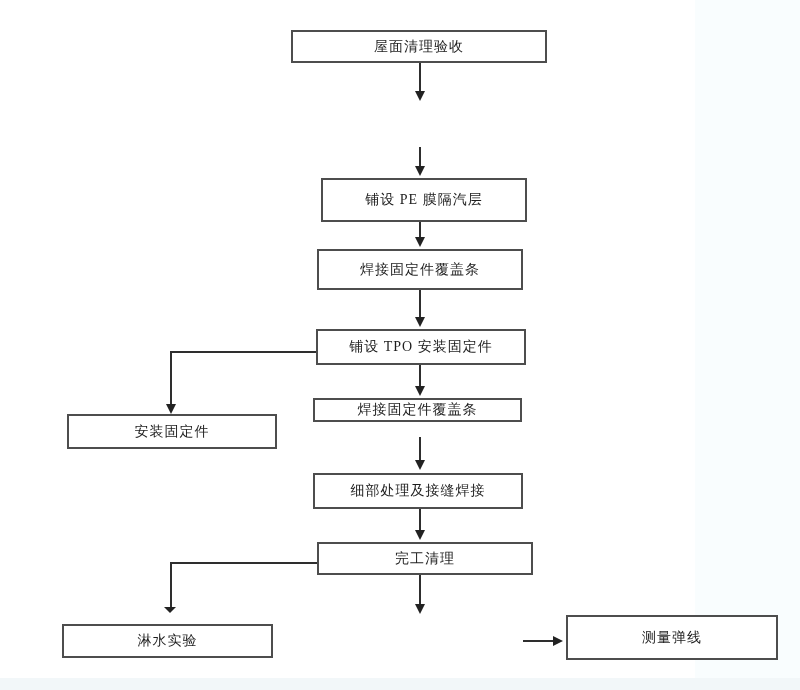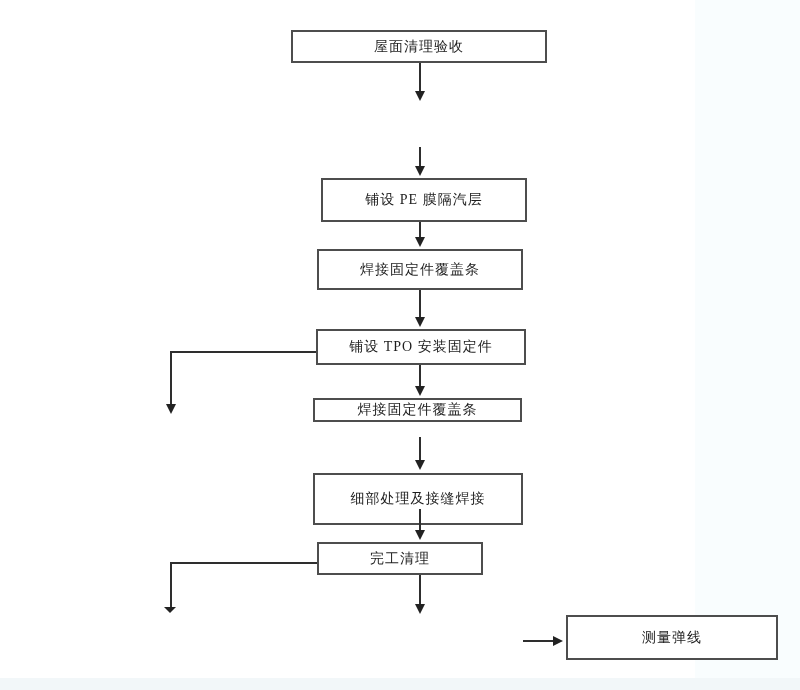--- a/index.html
+++ b/index.html
@@ -99,30 +99,36 @@
   </div>
 
   <div class="node" style="left:316px;top:329px;width:210px;height:36px">
     <span class="label">铺设 TPO 安装固定件</span>
   </div>
 
   <div class="node" style="left:313px;top:398px;width:209px;height:24px">
     <span class="label">焊接固定件覆盖条</span>
   </div>
 
-  <div class="node" style="left:313px;top:473px;width:210px;height:52px">
+  <div class="node" style="left:313px;top:473px;width:210px;height:36px">
     <span class="label">细部处理及接缝焊接</span>
   </div>
 
-  <div class="node" style="left:317px;top:542px;width:166px;height:33px">
+  <div class="node" style="left:317px;top:542px;width:216px;height:33px">
     <span class="label">完工清理</span>
   </div>
 
 
+  <div class="node" style="left:67px;top:414px;width:210px;height:35px">
+    <span class="label">安装固定件</span>
+  </div>
 
+  <div class="node" style="left:62px;top:624px;width:211px;height:34px">
+    <span class="label">淋水实验</span>
+  </div>
 
   <div class="node" style="left:566px;top:615px;width:212px;height:45px">
     <span class="label">测量弹线</span>
   </div>
 
   <div>
     <div class="vstem" style="left:419px;top:63px;height:28px"></div>
     <div class="tri-down" style="left:415px;top:91px"></div>
   </div>
 

